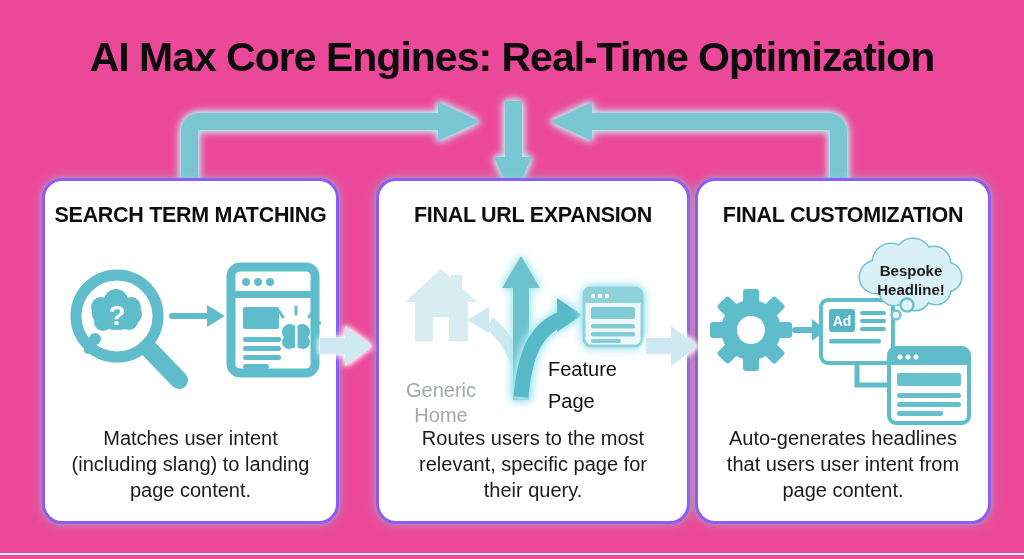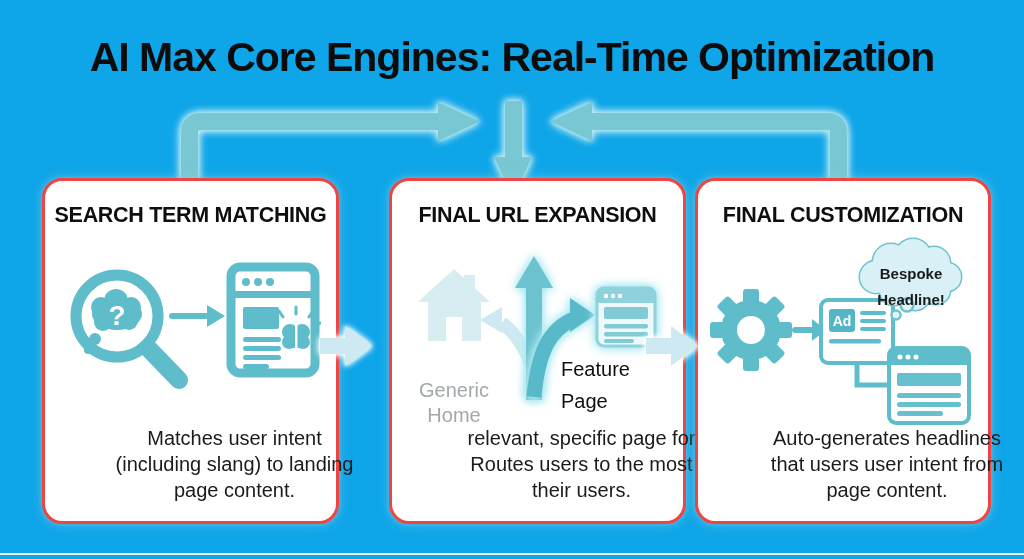--- a/index.html
+++ b/index.html
@@ -1,58 +1,58 @@
 <!DOCTYPE html>
 <html><head>
 <meta charset="utf-8">
 <style>
   html,body{margin:0;padding:0;background:#fff;}
   .canvas{
-    position:relative;width:1024px;height:559px;overflow:hidden;background:#0ea5e9;
+    position:relative;width:1024px;height:559px;overflow:hidden;background:#ec4899;
     font-family:"Liberation Sans","DejaVu Sans",sans-serif;color:#111;
   }
   .page-title{
     position:absolute;top:34px;left:0;width:100%;margin:0;text-align:center;
     font-size:41px;font-weight:800;letter-spacing:-1px;color:#0c0c0c;
   }
   .top-arrows{position:absolute;left:0;top:0;width:1024px;height:210px;pointer-events:none;
     filter:drop-shadow(0 0 4px #b5e9ef) drop-shadow(0 0 2px #d2f2f6);}
   .card{
     position:absolute;top:178px;height:340px;background:#fff;
-    border:3px solid #ef4444;border-radius:20px;
+    border:3px solid #8b5cf6;border-radius:20px;
     box-shadow:0 0 12px rgba(137,210,221,.55),0 0 4px rgba(137,210,221,.4);
   }
   .card-1{left:42px;width:291px;}
-  .card-2{left:389px;width:291px;}
+  .card-2{left:376px;width:291px;padding-left:17px;}
   .card-3{left:695px;width:290px;}
   .card-title{
     position:absolute;top:22px;left:0;width:100%;margin:0;text-align:center;
     font-size:21.5px;font-weight:700;letter-spacing:-.3px;color:#0e0e0e;
   }
   .desc{
     position:absolute;top:244px;left:0;width:100%;text-align:center;
-    font-size:20px;line-height:26px;color:#1b1b1b;margin-left:44px;
+    font-size:20px;line-height:26px;color:#1b1b1b;
   }
   .illus{position:absolute;pointer-events:none;}
   .illus.c1{left:14px;top:78px;width:262px;height:152px;}
   .illus.c2{left:10px;top:58px;width:271px;height:170px;}
   .illus.c3{left:10px;top:52px;width:272px;height:210px;}
   .glow-strong{filter:drop-shadow(0 0 5px #9fe5ee) drop-shadow(0 0 3px #c6f1f6);}
   .ghost-label{
     position:absolute;top:172px;width:120px;text-align:center;
     font-size:20px;line-height:25px;color:#a3a8ab;margin-top:25px;
   }
   .ghost-label.generic{left:2px;}
   .feature-label{
     position:absolute;top:172px;left:169px;width:120px;text-align:left;
     font-size:20px;line-height:32px;color:#101010;font-weight:500;
   }
   .bubble-label{
     position:absolute;top:80px;left:153px;width:120px;text-align:center;
-    font-size:15px;line-height:26px;font-weight:700;color:#1a1a1a;
+    font-size:15px;line-height:19px;font-weight:700;color:#1a1a1a;
   }
   .gap-arrow{position:absolute;top:322px;width:56px;height:48px;z-index:6;
     filter:drop-shadow(0 0 3px #ffffff) drop-shadow(0 0 2px #ffffff);}
   .gap-arrow.g1{left:320px;}
   .gap-arrow.g2{left:646px;}
   .bottom-hairline{position:absolute;left:0;top:553px;width:100%;height:2px;background:#e9edec;}
 </style>
 </head>
 <body>
 
@@ -172,23 +172,23 @@
           <rect x="202" y="93" width="44" height="4.5" rx="2"></rect>
           <rect x="202" y="100" width="30" height="4" rx="2"></rect>
         </g>
       </g>
     </svg>
 
     <div class="ghost-label generic">Generic Home</div>
     <div class="feature-label">Feature Page</div>
 
     <div class="desc">
+      <div>Routes users to the most</div>
       <div>relevant, specific page for</div>
-      <div>Routes users to the most</div>
-      <div>their users.</div>
+      <div>their query.</div>
     </div>
   </section>
 
   <section class="card card-3">
     <h2 class="card-title">FINAL CUSTOMIZATION</h2>
 
     <svg class="illus c3" viewBox="0 0 272 210">
       <g transform="translate(43,97)" fill="#5fbdcb">
         <g transform="rotate(0)">
             <rect x="-8" y="-41" width="16" height="18" rx="3"></rect>

